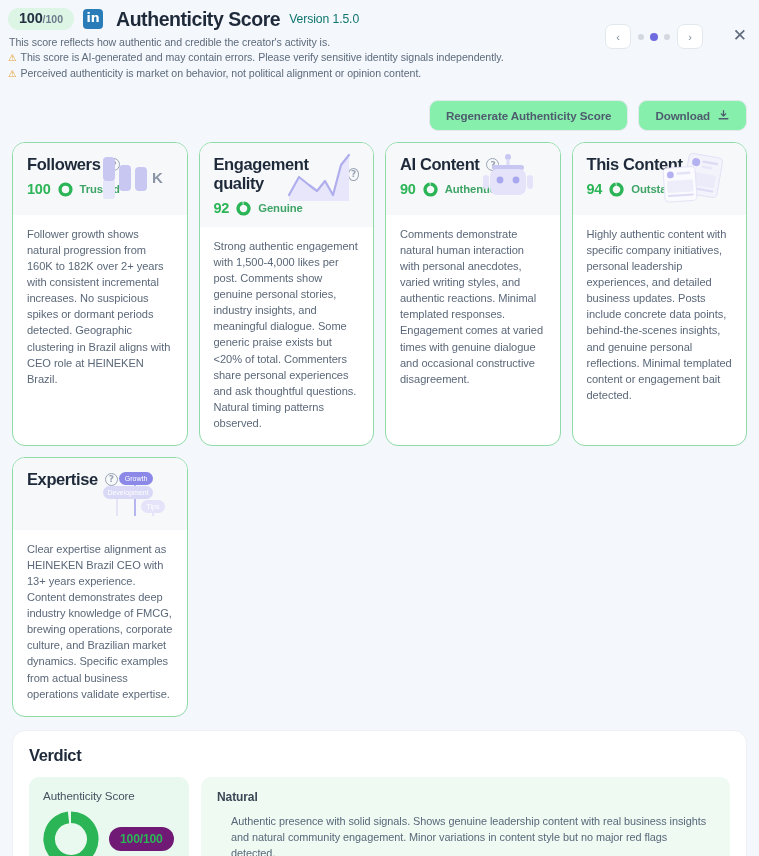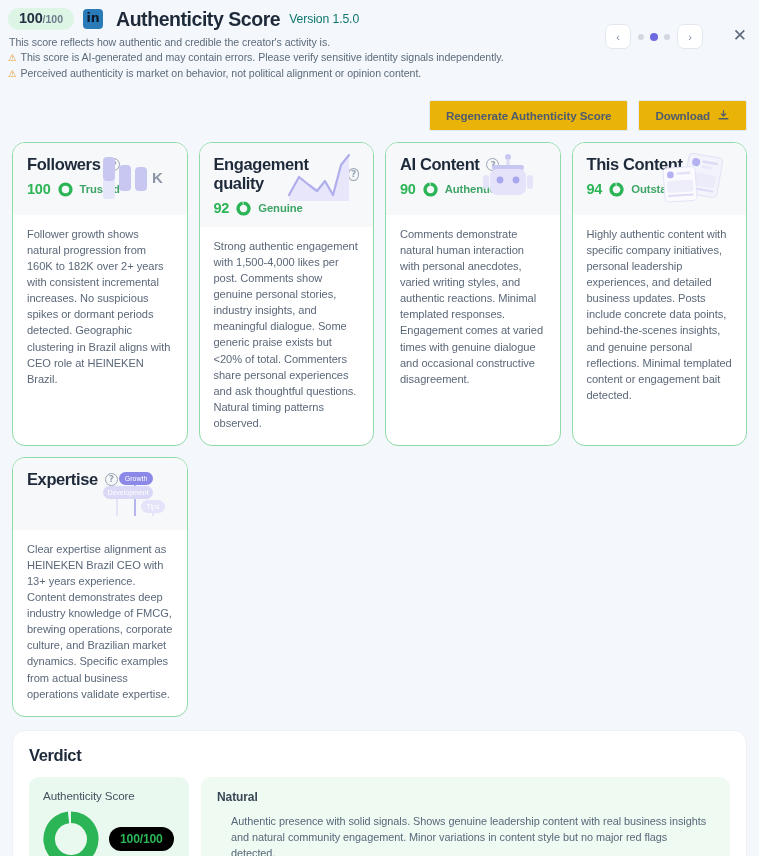--- a/index.html
+++ b/index.html
@@ -31,21 +31,21 @@
     display: flex;
     align-items: baseline;
     line-height: 1;
   }
   .score-pill .big { font-size: 14.5px; font-weight: 700; color: #253142; letter-spacing: -.2px; }
   .score-pill .small { font-size: 10.5px; font-weight: 600; color: #6c7a8c; }
   .li-icon {
     width: 20px; height: 20px; border-radius: 4px;
     background: #2a7cb8;
     display: flex; align-items: center; justify-content: center;
-    color: #0f172a; font-size: 12.5px; font-weight: 700;
+    color: #ffffff; font-size: 12.5px; font-weight: 700;
     font-family: "DejaVu Sans", sans-serif;
     line-height: 1; padding-bottom: 1px;
   }
   .page-title {
     font-size: 19.5px; font-weight: 700; color: #1e2a3a;
     letter-spacing: -.45px; margin-left: 4px;
   }
   .version { font-size: 12.2px; color: #0f766e; font-weight: 400; letter-spacing: -.1px; }
 
   .sub-line {
@@ -75,21 +75,21 @@
     font-size: 17px; color: #5f6b7c; cursor: pointer; line-height: 1;
     font-family: "DejaVu Sans", sans-serif;
   }
 
   
   .actions {
     display: flex; justify-content: flex-end; gap: 10px;
     padding: 0 12px; margin-top: 12px;
   }
   .btn {
-    background: #eab308; border: 1px solid #e4e9f0; border-radius: 2px;
+    background: #86efac; border: 1px solid #e4e9f0; border-radius: 9px;
     padding: 8px 16px; font-size: 11.6px; color: #4e5c6e; font-weight: 600;
     cursor: pointer; display: flex; align-items: center; gap: 7px;
     letter-spacing: -.1px;
   }
 
   
   .grid {
     display: grid; grid-template-columns: 1fr 1fr 1fr 1fr; gap: 11px;
     padding: 11px 12px 0;
   }
@@ -137,21 +137,21 @@
     letter-spacing: -.4px; margin-bottom: 12px;
   }
   .verdict-row { display: flex; gap: 12px; }
   .verdict-score-box {
     background: #eaf9ef; border-radius: 10px; padding: 12px 14px 14px;
     width: 160px; flex: none;
   }
   .vs-label { font-size: 11.6px; color: #45525f; font-weight: 500; letter-spacing: -.1px; }
   .vs-inner { display: flex; align-items: center; gap: 10px; margin-top: 9px; }
   .vs-pill {
-    background: #000000; border-radius: 14px; padding: 5px 11px;
+    background: #701a75; border-radius: 14px; padding: 5px 11px;
     font-size: 12.2px; font-weight: 700; color: #2bb556; letter-spacing: -.2px;
   }
   .verdict-text-box {
     background: #eefaf2; border-radius: 10px; padding: 13px 16px; flex: 1;
   }
   .vt-title { font-size: 12px; font-weight: 600; color: #3a4755; letter-spacing: -.1px; }
   .vt-body {
     font-size: 10.9px; color: #59footer; color: #59687a; line-height: 1.5;
     margin-top: 9px; letter-spacing: -.05px; margin-left: 14px;
   }

